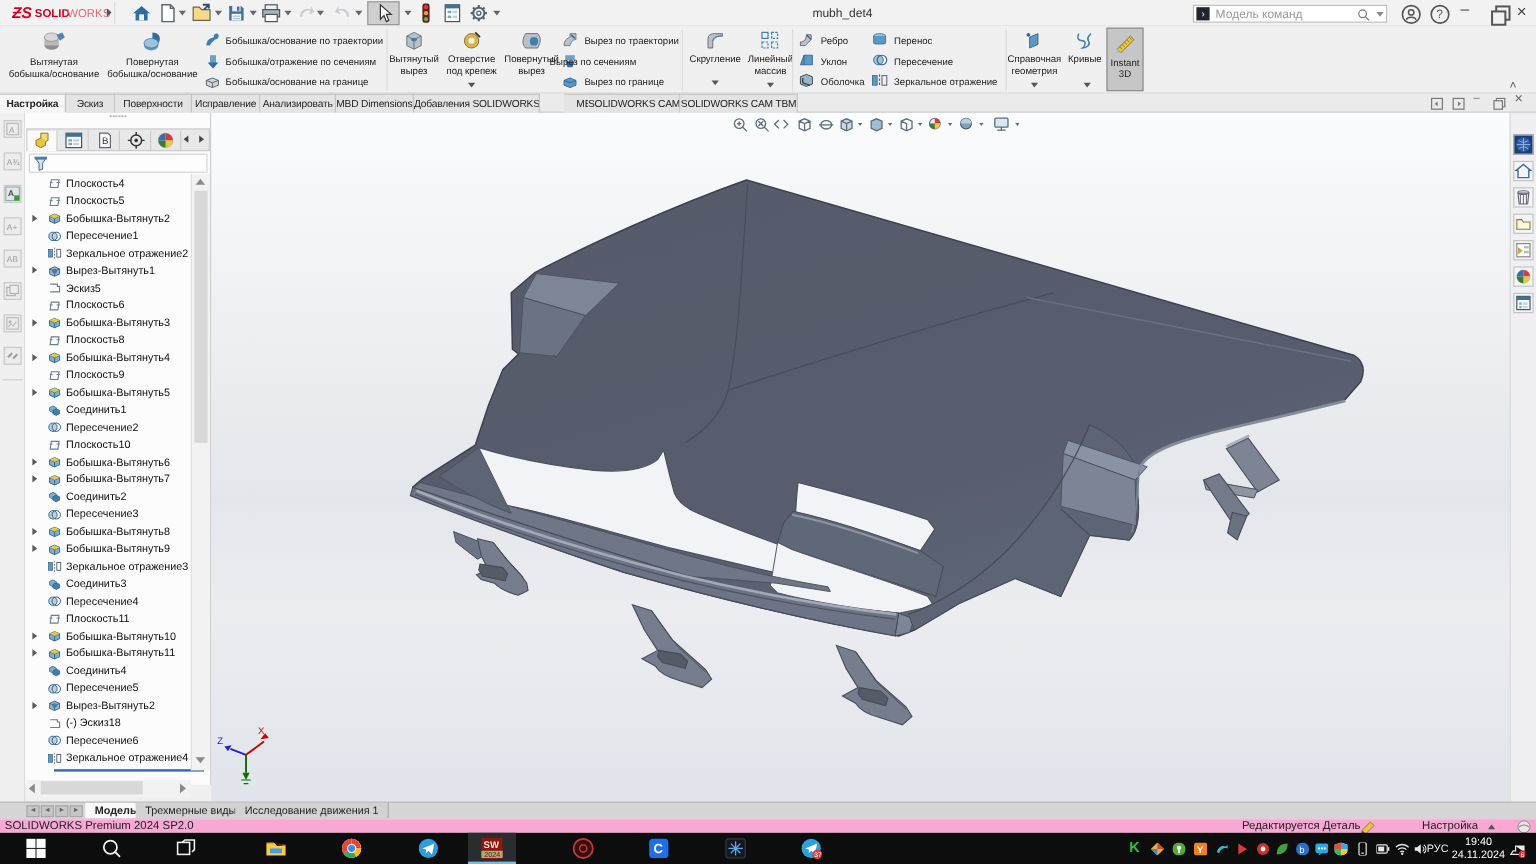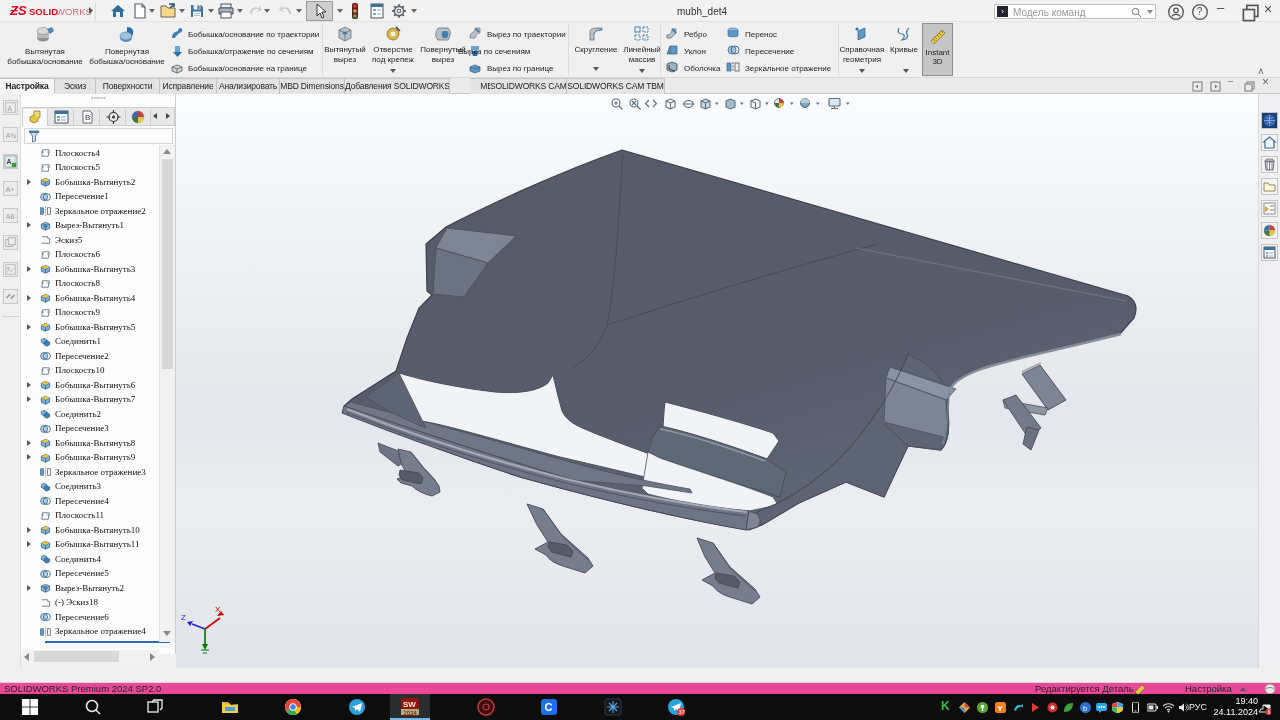--- a/index.html
+++ b/index.html
@@ -37,41 +37,41 @@
 #lefttools { position:absolute; left:0; top:0; width:21px; height:574px; background:#f0f0f0; border-right:1px solid #dddddd; }
 .lt { position:absolute; left:3px; width:15px; height:15px; border:1px solid #c9c9c9; background:#ececec; color:#9a9a9a; font-size:9px; text-align:center; line-height:14px; }
 #treepanel { position:absolute; left:21px; top:0; width:155px; height:560px; background:#fcfcfc; border-right:1px solid #cfcfcf; }
 #treetabs { position:absolute; left:1px; top:13px; width:153px; height:19px; background:#e8e8e8; border:1px solid #cccccc; }
 .ttab { position:absolute; top:1px; width:25px; height:17px; border-right:1px solid #cccccc; text-align:center; }
 #filter { position:absolute; left:3px; top:34px; width:149px; height:16px; background:#fdfdfd; border:1px solid #d5d5d5; }
 #tree { position:absolute; left:0; top:51px; width:138px; height:497px; overflow:hidden; }
 .ti { position:absolute; left:0; width:138px; height:14px; font-size:9px; color:#111; white-space:nowrap; }
 .ti .ar { position:absolute; left:6px; top:3.5px; width:0; height:0; border-top:3px solid transparent; border-bottom:3px solid transparent; border-left:4.5px solid #5a5a5a; }
 .ti .ic { position:absolute; left:18px; top:1px; width:13px; height:12px; }
-.ti .tx { position:absolute; left:34px; top:1.5px;font-family:Liberation Serif, serif; }
+.ti .tx { position:absolute; left:34px; top:1.5px; }
 #vscroll { position:absolute; left:138px; top:51px; width:16px; height:497px; background:#f2f2f2; border-left:1px solid #e0e0e0; }
 #hscroll { position:absolute; left:1px; top:556px; width:137px; height:15px; background:#f2f2f2; }
 #rollback { position:absolute; left:24px; top:547px; width:125px; height:2px; background:#2c6cb5; }
 
 #viewport { position:absolute; left:176px; top:0; width:1082px; height:574px; background:linear-gradient(180deg,#fbfcfd 0%, #f4f5f7 16%, #eaecef 40%, #e3e6eb 56%, #ecedf1 72%, #e4e7ec 90%, #e1e4ea 100%); }
 #hud { position:absolute; left:433px; top:2px; height:18px; }
 #taskpane { position:absolute; left:1258px; top:0; width:22px; height:574px; background:#f0f0f2; border-left:1px solid #d8d8d8; }
 .tpi { position:absolute; left:2px; width:17px; height:17px; border:1px solid #c4c4c4; background:#f4f4f4; }
 
 #bottomtabs { position:absolute; left:0; top:668px; width:1280px; height:14px; background:#d6d6d6; border-top:1px solid #b9b9b9; font-size:9px; }
 .btab { position:absolute; top:0; height:14px; line-height:13px; padding:0 8px; background:#d2d2d2; border-right:1px solid #adadad; color:#222; }
 .btab.active { background:#f8f8f8; font-weight:bold; }
 .bnav { position:absolute; top:2px; width:11px; height:10px; background:#c6c6c6; border:1px solid #a8a8a8; font-size:6px; color:#666; text-align:center; line-height:9px; }
 
-#statusbar { position:absolute; left:0; top:682px; width:1280px; height:12px; background:#ec4899; border-top:1px solid #d6d6d6; font-size:9.5px; color:#222; }
+#statusbar { position:absolute; left:0; top:682px; width:1280px; height:12px; background:#f9a8d4; border-top:1px solid #d6d6d6; font-size:9.5px; color:#222; }
 
 #taskbar { position:absolute; left:0; top:694px; width:1280px; height:26px; background:#0d0d0e; }
 .tk { position:absolute; top:4px; width:18px; height:18px; }
 .tray { position:absolute; top:8px; width:11px; height:11px; border-radius:2px; }
-#clock { position:absolute; left:1206px; top:2px; width:52px; color:#fff; font-size:9px; text-align:right; line-height:11px; }
+#clock { position:absolute; left:1206px; top:2px; width:52px; color:#fff; font-size:9px; text-align:center; line-height:11px; }
 </style>
 </head>
 <body>
 <div id="app">
   <div id="titlebar">
     <svg id="logo" width="95" height="16" viewBox="0 0 95 16">
       <text x="0" y="12" font-size="13" font-weight="bold" font-style="italic" fill="#d6001c" font-family="Liberation Sans">ƵS</text>
       <text x="19" y="11.5" font-size="9.5" font-weight="bold" fill="#d6001c" font-family="Liberation Sans">SOLID</text>
       <text x="46" y="11.5" font-size="9.5" fill="#e06a72" font-family="Liberation Sans">WORKS</text>
       <path d="M79,4 l4,3.5 -4,3.5 z" fill="#555"></path>
@@ -855,20 +855,29 @@
     <div class="tpi" style="top:150px"><svg width="15" height="15" viewBox="0 0 15 15">
             <rect x="2" y="2" width="11" height="11" fill="#fdfdfd" stroke="#456"></rect>
             <rect x="2" y="2" width="11" height="3" fill="#3c7199"></rect>
             <rect x="4" y="7" width="2" height="2" fill="#7ba7c4"></rect>
             <rect x="7" y="7" width="4" height="2" fill="#c3d4e0"></rect>
             <rect x="4" y="10" width="2" height="2" fill="#7ba7c4"></rect>
             <rect x="7" y="10" width="4" height="2" fill="#c3d4e0"></rect>
           </svg></div>
   </div>
   </div>
+  <div id="bottomtabs">
+    <div class="bnav" style="left:22px">◄</div>
+      <div class="bnav" style="left:34px">◄</div>
+      <div class="bnav" style="left:46px">►</div>
+      <div class="bnav" style="left:58px">►</div>
+    <div class="btab active" style="left:71px">Модель</div>
+    <div class="btab" style="left:113px">Трехмерные виды</div>
+    <div class="btab" style="left:196px">Исследование движения 1</div>
+  </div>
   <div id="statusbar">
     <div style="position:absolute;left:4px;top:0">SOLIDWORKS Premium 2024 SP2.0</div>
     <div style="position:absolute;left:1035px;top:0">Редактируется Деталь</div>
     <svg style="position:absolute;left:1133px;top:0" width="14" height="12" viewBox="0 0 14 12">
         <path d="M2 9 L9 2 L12 5 L5 12 Z" fill="#e8c63f" stroke="#7a6522" stroke-width=".6"></path>
         <path d="M2 9 L1 12 L5 12" fill="#555"></path>
       </svg>
     <div style="position:absolute;left:1185px;top:0">Настройка</div>
     <div style="position:absolute;left:1240px;top:4px;width:0;height:0;border-left:3.5px solid transparent;border-right:3.5px solid transparent;border-bottom:4px solid #555"></div>
     <svg style="position:absolute;left:1264px;top:0" width="12" height="12" viewBox="0 0 12 12">

